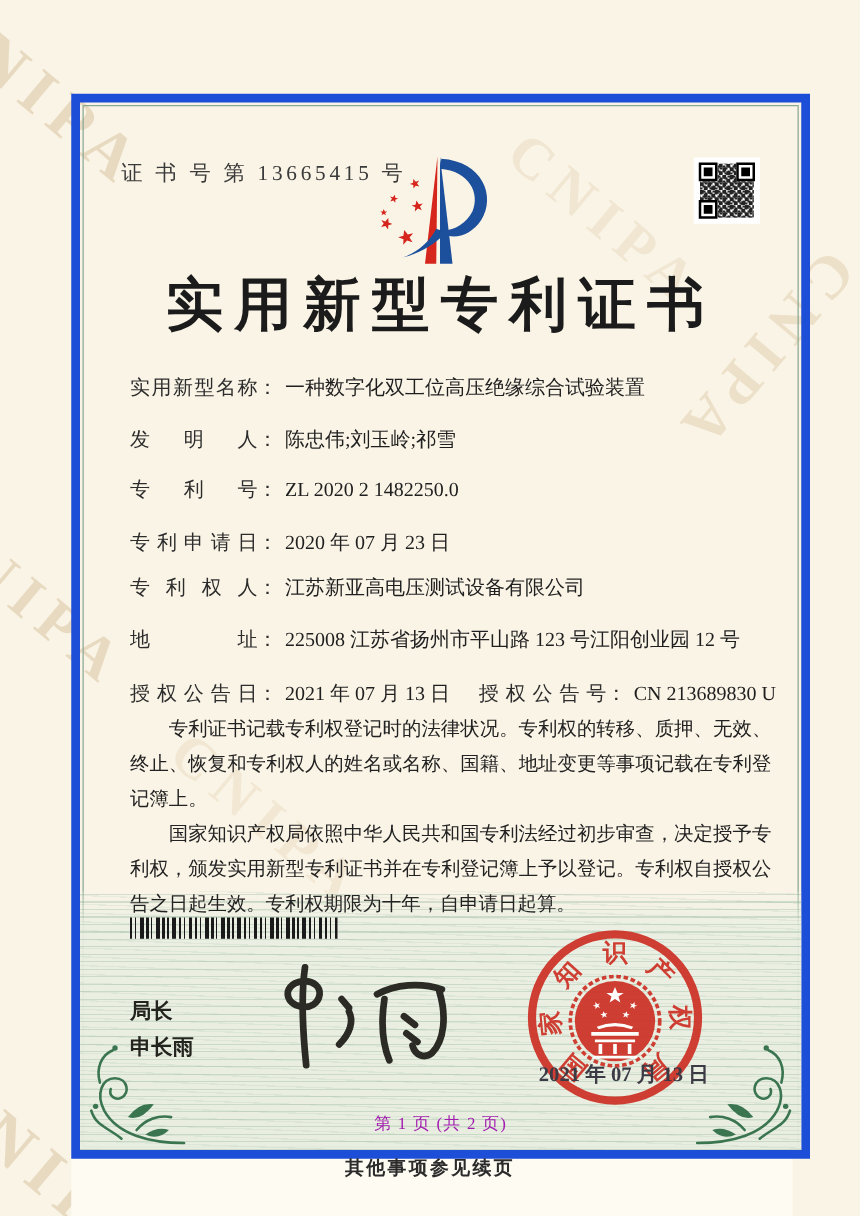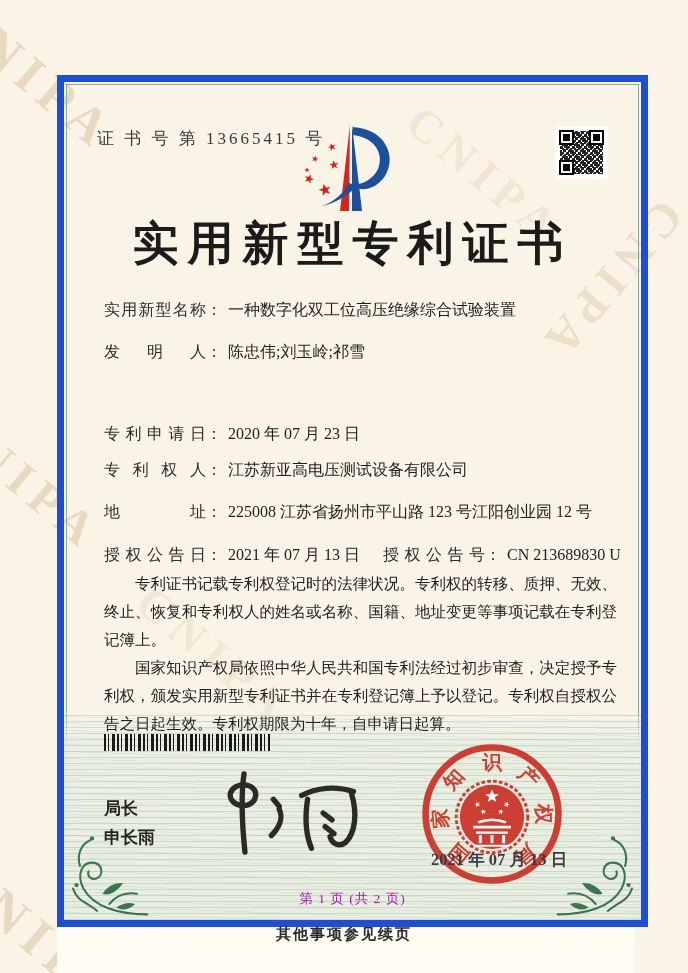--- a/index.html
+++ b/index.html
@@ -114,20 +114,23 @@
     </div>
 
     <div class="title">实用新型专利证书</div>
 
     <div class="row" style="top:218px">
       <span class="lbl">实用新型名称</span><span class="colon">：</span><span class="val">一种数字化双工位高压绝缘综合试验装置</span>
     </div>
     <div class="row" style="top:260px">
       <span class="lbl">发明人</span><span class="colon">：</span><span class="val">陈忠伟;刘玉岭;祁雪</span>
     </div>
+    <div class="row" style="top:300px">
+      <span class="lbl">专利号</span><span class="colon">：</span><span class="val">ZL 2020 2 1482250.0</span>
+    </div>
     <div class="row" style="top:342px">
       <span class="lbl">专利申请日</span><span class="colon">：</span><span class="val">2020 年 07 月 23 日</span>
     </div>
     <div class="row" style="top:378px">
       <span class="lbl">专利权人</span><span class="colon">：</span><span class="val">江苏新亚高电压测试设备有限公司</span>
     </div>
     <div class="row" style="top:420px">
       <span class="lbl">地址</span><span class="colon">：</span><span class="val">225008 江苏省扬州市平山路 123 号江阳创业园 12 号</span>
     </div>
     <div class="row" style="top:463px">

